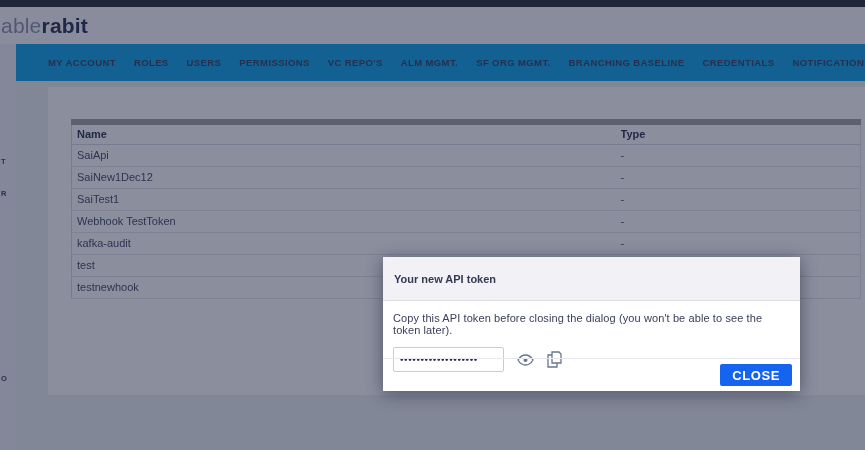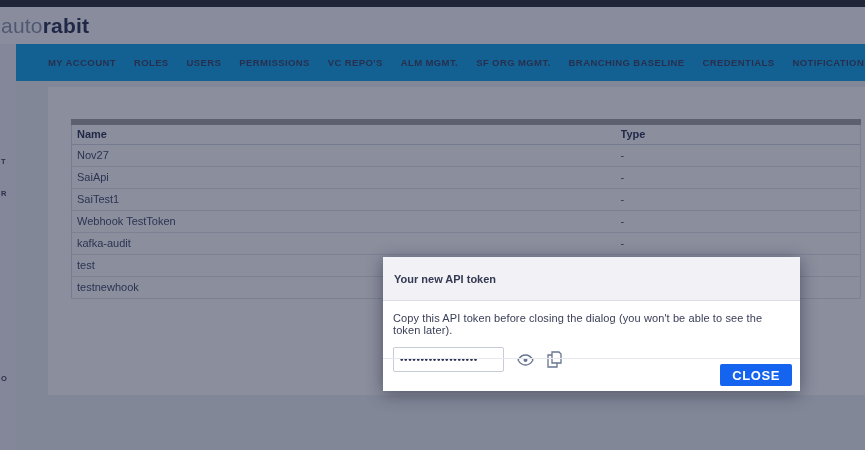--- a/index.html
+++ b/index.html
@@ -60,21 +60,21 @@
 </style>
 </head>
 <body>
 
 <div class="screen">
 
   <div class="topbar"></div>
 
   <div class="appheader">
     <div class="logo">
-      <span class="lt">auto</span><span class="rt">rabit</span>
+      <span class="lt">able</span><span class="rt">rabit</span>
     </div>
   </div>
 
   <nav class="navbar">
     <div class="nav-items">
         <div class="nav-item">MY ACCOUNT</div>
         <div class="nav-item">ROLES</div>
         <div class="nav-item">USERS</div>
         <div class="nav-item">PERMISSIONS</div>
         <div class="nav-item">VC REPO'S</div>
@@ -100,25 +100,25 @@
           <col>
         </colgroup>
       <thead>
         <tr>
           <th>Name</th>
           <th>Type</th>
         </tr>
       </thead>
       <tbody>
           <tr>
-            <td>Nov27</td>
+            <td>SaiApi</td>
             <td>-</td>
           </tr>
           <tr>
-            <td>SaiApi</td>
+            <td>SaiNew1Dec12</td>
             <td>-</td>
           </tr>
           <tr>
             <td>SaiTest1</td>
             <td>-</td>
           </tr>
           <tr>
             <td>Webhook TestToken</td>
             <td>-</td>
           </tr>

